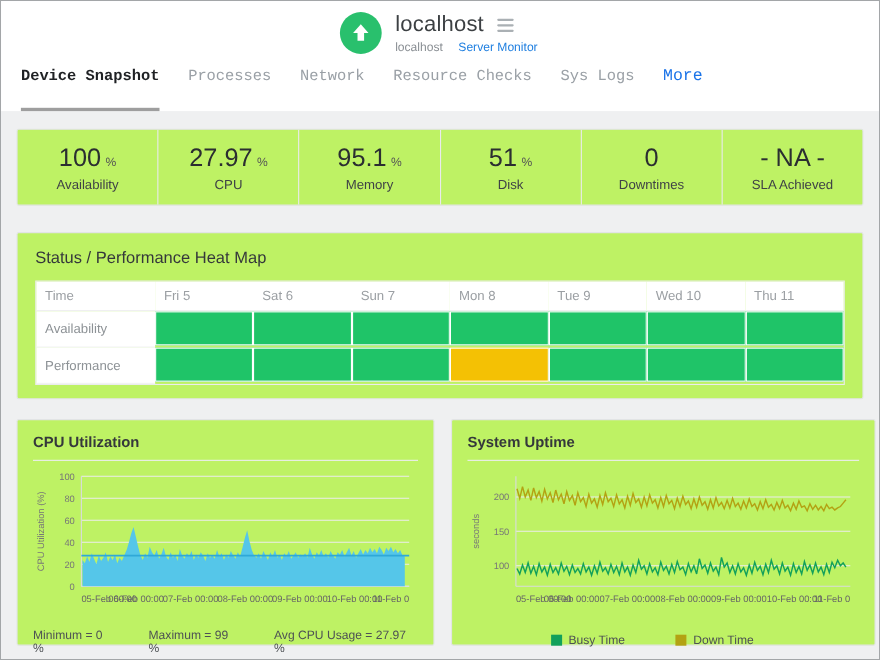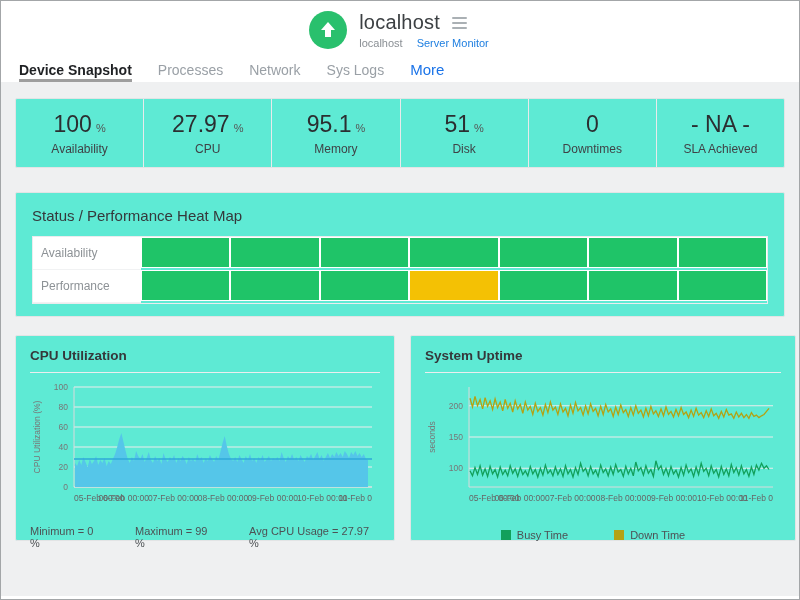--- a/index.html
+++ b/index.html
@@ -22,27 +22,27 @@
   .header-text { margin-left: 12px; }
   .title-row { display:flex; align-items:center; }
   .page-title { font-size:20px; color:#3c4043; font-weight:400; letter-spacing:.2px; }
   .hamburger { margin-left:12px; cursor:pointer; display:inline-block; }
   .hamburger span { display:block; width:15px; height:2px; background:#aab0b4; margin:3px 0; border-radius:1px; }
   .breadcrumb { margin-top:3px; font-size:11px; }
   .crumb-host { color:#8a8f94; margin-right:14px; }
   .crumb-app { color:#1f7fe0; cursor:pointer; }
   
   .tabbar { background:#fff; padding: 12px 18px 0 18px; display:flex; align-items:flex-end; }
-  .tab { font-size:14px; color:#9aa0a6; margin-right:26px; padding-bottom:1px;
-         border-bottom:3px solid transparent; cursor:pointer; white-space:nowrap; }
+  .tab { font-size:14px; color:#9aa0a6; margin-right:26px; padding-bottom:20px;
+         border-bottom:3px solid transparent; cursor:pointer; white-space:nowrap;font-family:Liberation Mono, monospace; }
   .tab.active { color:#1f2124; font-weight:700; border-bottom-color:#9e9e9e; }
   .tab.accent { color:#1a73e8; font-size:15px; }
   
   .content { background:#eff0f1; padding: 16px 14px 0 14px; height: calc(600px - 86px); }
-  .card { background:#5eead4; border:1px solid #e2e4e5; border-radius:2px; }
+  .card { background:#bef264; border:1px solid #e2e4e5; border-radius:2px; }
   
   .stats-card { display:flex; height:70px; margin-bottom:24px; }
   .stat { flex:1; display:flex; flex-direction:column; align-items:center; justify-content:center; border-left:1px solid #e9eaeb; }
   .stat:first-child { border-left:none; }
   .stat-value-row { display:flex; align-items:baseline; }
   .stat-value { font-size:23px; color:#2b2e31; }
   .stat-unit { font-size:11px; color:#555; margin-left:4px; }
   .stat-label { font-size:12px; color:#3f4246; margin-top:4px; }
   
   .heatmap-card { padding: 14px 16px 12px 16px; margin-bottom:18px; }
@@ -90,20 +90,21 @@
         <span class="crumb-host">localhost</span><span class="crumb-app">Server Monitor</span>
       </div>
     </div>
   </div>
 </div>
 
 <div class="tabbar" id="tabbar">
     <span class="tab active">Device Snapshot</span>
     <span class="tab">Processes</span>
     <span class="tab">Network</span>
+    <span class="tab">Resource Checks</span>
     <span class="tab">Sys Logs</span>
     <span class="tab accent">More</span>
   </div>
 
 <div class="content">
 
   <div class="card stats-card" id="stats">
       <div class="stat">
         <div class="stat-value-row">
           <span class="stat-value">100</span>
@@ -142,20 +143,30 @@
         <div class="stat-value-row">
           <span class="stat-value">- NA -</span>
         </div>
         <div class="stat-label">SLA Achieved</div>
       </div>
     </div>
 
   <div class="card heatmap-card">
     <div class="heatmap-title">Status / Performance Heat Map</div>
     <div class="hm-table" id="hm-table">
+        <div class="hm-row hm-head">
+          <div class="hm-cell">Time</div>
+          <div class="hm-cell">Fri 5</div>
+          <div class="hm-cell">Sat 6</div>
+          <div class="hm-cell">Sun 7</div>
+          <div class="hm-cell">Mon 8</div>
+          <div class="hm-cell">Tue 9</div>
+          <div class="hm-cell">Wed 10</div>
+          <div class="hm-cell">Thu 11</div>
+        </div>
         <div class="hm-row">
           <div class="hm-label">Availability</div>
           <div class="hm-cell-status" style="background: rgb(31, 196, 104);"></div>
           <div class="hm-cell-status" style="background: rgb(31, 196, 104);"></div>
           <div class="hm-cell-status" style="background: rgb(31, 196, 104);"></div>
           <div class="hm-cell-status" style="background: rgb(31, 196, 104);"></div>
           <div class="hm-cell-status" style="background: rgb(31, 196, 104);"></div>
           <div class="hm-cell-status" style="background: rgb(31, 196, 104);"></div>
           <div class="hm-cell-status" style="background: rgb(31, 196, 104);"></div>
         </div>

